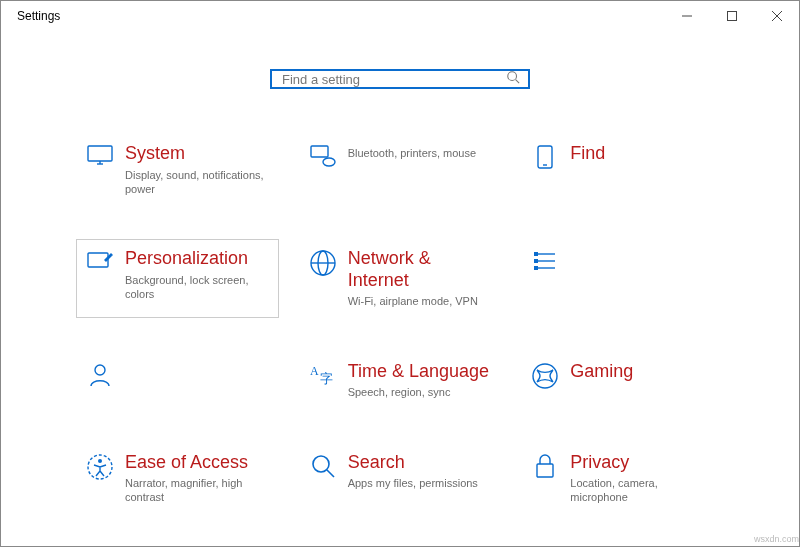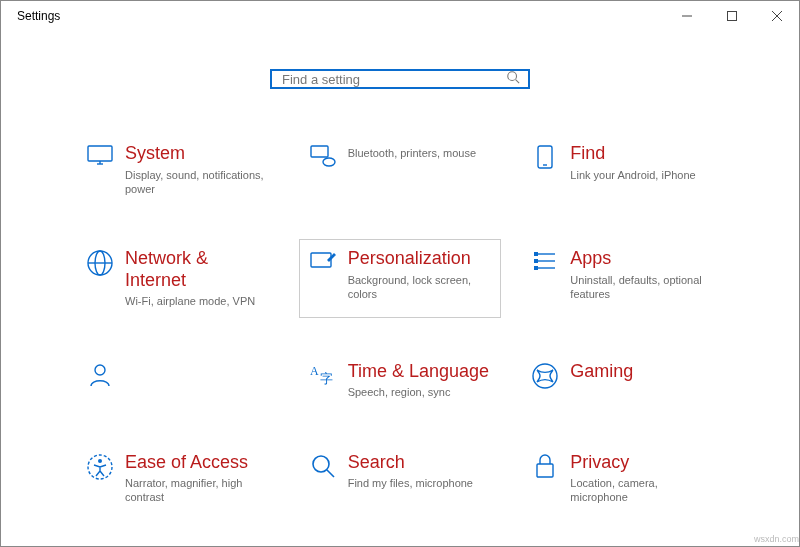--- a/index.html
+++ b/index.html
@@ -99,66 +99,61 @@
 
   <div class="tile">
     <div class="ticon">
       <svg width="16" height="24" viewBox="0 0 16 24" fill="none" stroke="#0a6cce" stroke-width="1.4">
           <rect x="1" y="1" width="14" height="22" rx="2"></rect>
           <line x1="6" y1="20" x2="10" y2="20"></line>
         </svg>
     </div>
     <div class="tcontent">
       <div class="tlabel">Find</div>
-      <div class="tdesc">Link your Android, iPhone</div>
+    </div>
+  </div>
+
+  <div class="tile hot">
+    <div class="ticon">
+      <svg width="26" height="22" viewBox="0 0 26 22" fill="none" stroke="#0a6cce" stroke-width="1.4">
+          <rect x="1" y="3" width="20" height="14" rx="1"></rect>
+          <path d="M18 10 L24 4 L25 5 L19 11 Z" fill="#0a6cce"></path>
+        </svg>
+    </div>
+    <div class="tcontent">
+      <div class="tlabel">Personalization</div>
+      <div class="tdesc">Background, lock screen, colors</div>
     </div>
   </div>
 
   <div class="tile">
     <div class="ticon">
       <svg width="26" height="26" viewBox="0 0 26 26" fill="none" stroke="#0a6cce" stroke-width="1.4">
           <circle cx="13" cy="13" r="12"></circle>
           <ellipse cx="13" cy="13" rx="5" ry="12"></ellipse>
           <line x1="1" y1="13" x2="25" y2="13"></line>
         </svg>
     </div>
     <div class="tcontent">
       <div class="tlabel">Network &amp; Internet</div>
       <div class="tdesc">Wi-Fi, airplane mode, VPN</div>
-    </div>
-  </div>
-
-  <div class="tile hot">
-    <div class="ticon">
-      <svg width="26" height="22" viewBox="0 0 26 22" fill="none" stroke="#0a6cce" stroke-width="1.4">
-          <rect x="1" y="3" width="20" height="14" rx="1"></rect>
-          <path d="M18 10 L24 4 L25 5 L19 11 Z" fill="#0a6cce"></path>
-        </svg>
-    </div>
-    <div class="tcontent">
-      <div class="tlabel">Personalization</div>
-      <div class="tdesc">Background, lock screen, colors</div>
     </div>
   </div>
 
   <div class="tile">
     <div class="ticon">
       <svg width="22" height="22" viewBox="0 0 22 22" fill="none" stroke="#0a6cce" stroke-width="1.4">
           <line x1="1" y1="4" x2="21" y2="4"></line>
           <line x1="1" y1="11" x2="21" y2="11"></line>
           <line x1="1" y1="18" x2="21" y2="18"></line>
           <rect x="0" y="2" width="4" height="4" fill="#0a6cce" stroke="none"></rect>
           <rect x="0" y="9" width="4" height="4" fill="#0a6cce" stroke="none"></rect>
           <rect x="0" y="16" width="4" height="4" fill="#0a6cce" stroke="none"></rect>
         </svg>
     </div>
-    <div class="tcontent">
-      <div class="tlabel">Apps</div>
-      <div class="tdesc">Uninstall, defaults, optional features</div>
-    </div>
   </div>
 
   <div class="tile">
     <div class="ticon">
       <svg width="22" height="24" viewBox="0 0 22 24" fill="none" stroke="#0a6cce" stroke-width="1.4">
           <circle cx="11" cy="7" r="5"></circle>
           <path d="M2 23 C2 16 20 16 20 23"></path>
         </svg>
     </div>
   </div>
@@ -204,21 +199,21 @@
 
   <div class="tile">
     <div class="ticon">
       <svg width="24" height="24" viewBox="0 0 24 24" fill="none" stroke="#0a6cce" stroke-width="1.6">
           <circle cx="10" cy="10" r="8"></circle>
           <line x1="16" y1="16" x2="23" y2="23"></line>
         </svg>
     </div>
     <div class="tcontent">
       <div class="tlabel">Search</div>
-      <div class="tdesc">Find my files, microphone</div>
+      <div class="tdesc">Apps my files, permissions</div>
     </div>
   </div>
 
   <div class="tile">
     <div class="ticon">
       <svg width="20" height="24" viewBox="0 0 20 24" fill="none" stroke="#0a6cce" stroke-width="1.4">
           <rect x="2" y="10" width="16" height="13" rx="1"></rect>
           <path d="M5 10 V6 a5 5 0 0 1 10 0 V10"></path>
         </svg>
     </div>

